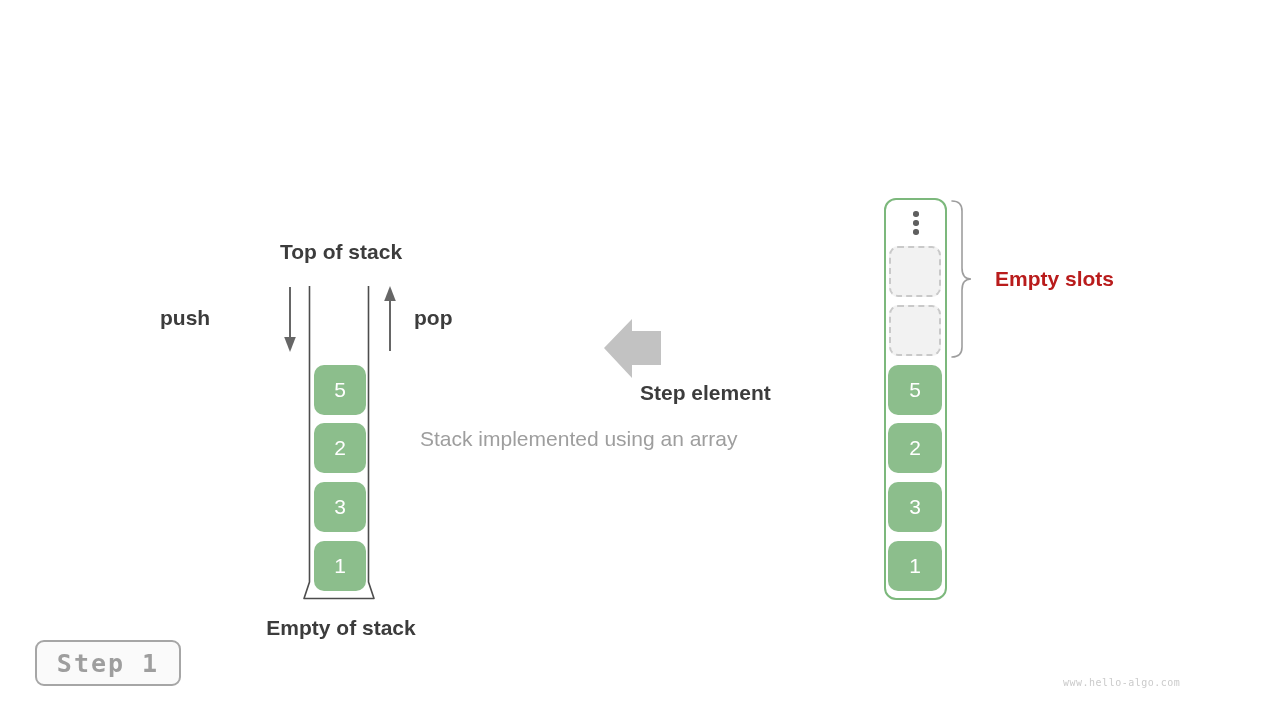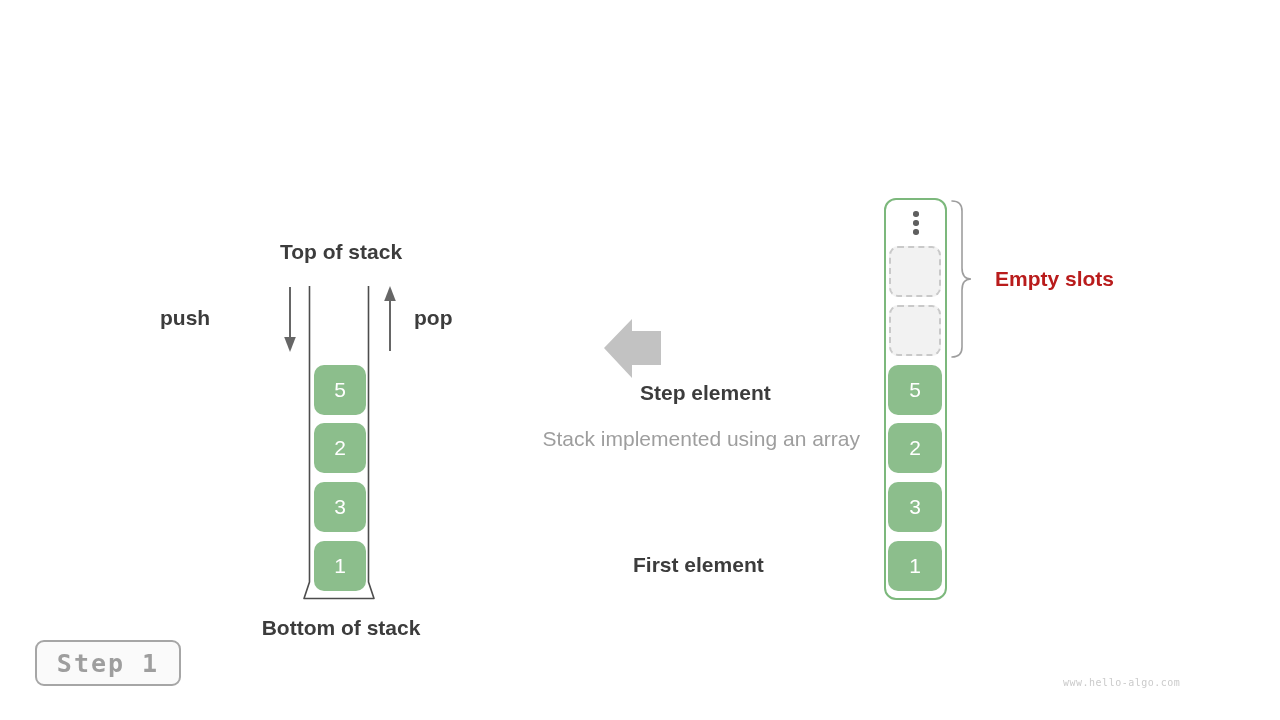--- a/index.html
+++ b/index.html
@@ -11,21 +11,21 @@
     overflow:hidden;
   }
   svg.overlay{position:absolute;left:0;top:0;pointer-events:none;}
 
   .lbl{position:absolute;font-weight:700;font-size:21px;color:#3C3C3C;white-space:nowrap;}
   .lbl.center{text-align:center;}
   .lbl.right{text-align:left;}
   .lbl.graybold{color:#b91c1c;}
   .caption{
     position:absolute;font-size:21px;color:#9E9E9E;font-weight:400;
-    text-align:right;white-space:nowrap;
+    text-align:left;white-space:nowrap;
   }
 
   .stack-list{position:absolute;display:flex;flex-direction:column;gap:8.7px;}
   .cell{
     height:50px;border-radius:10px;background:#8CBE8C;
     color:#ffffff;display:flex;align-items:center;justify-content:center;
     font-size:21px;font-weight:400;
   }
   .cell.w-left{width:52px;}
   .cell.w-right{width:54px;}
@@ -77,21 +77,21 @@
     </g>
 
     <polygon points="604,348 632,319 632,331 661,331 661,365 632,365 632,378" fill="#C2C2C2"></polygon>
 
     <path d="M952,201 Q962,201 962,211 L962,268 Q962,279 971,279 Q962,279 962,290 L962,347 Q962,357 952,357" fill="none" stroke="#9E9E9E" stroke-width="1.6" stroke-linecap="round"></path>
   </svg>
 
   <div class="lbl center" style="left:221px;top:240px;width:240px;">Top of stack</div>
   <div class="lbl right" style="left:160px;top:306px;width:110px;">push</div>
   <div class="lbl" style="left:414px;top:306px;">pop</div>
-  <div class="lbl center" style="left:221px;top:616px;width:240px;">Bottom of stack</div>
+  <div class="lbl center" style="left:221px;top:616px;width:240px;">Empty of stack</div>
 
   <div class="stack-list" style="left:314px;top:364.5px;">
 
       <div class="cell w-left">
         <span>5</span>
       </div>
 
       <div class="cell w-left">
         <span>2</span>
       </div>
@@ -130,20 +130,19 @@
         <span>3</span>
       </div>
 
       <div class="cell w-right">
         <span>1</span>
       </div>
     </div>
 
   <div class="lbl graybold" style="left:995px;top:267px;">Empty slots</div>
   <div class="lbl right" style="left:640px;top:381px;width:220px;">Step element</div>
-  <div class="lbl right" style="left:633px;top:553px;width:220px;">First element</div>
 
   <div class="step-badge">
     <span>Step 1</span>
   </div>
   <div class="watermark">www.hello-algo.com</div>
 
 </div>
 
 </body></html>

